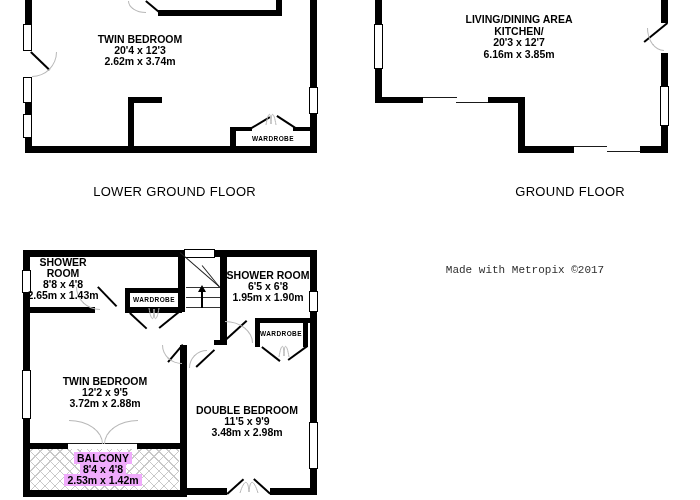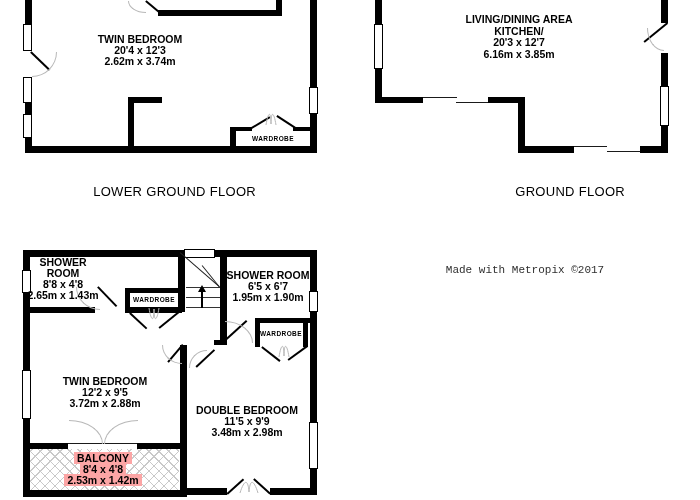--- a/index.html
+++ b/index.html
@@ -20,21 +20,21 @@
   .floor-label{position:absolute;text-align:right;font-weight:normal;font-size:13px;letter-spacing:.3px;}
   .wr-label{position:absolute;text-align:center;font-weight:bold;font-size:6.5px;letter-spacing:.4px;}
   .credit{position:absolute;text-align:center;font-size:11px;color:#2e2e2e;font-family:Liberation Mono, monospace;}
   .sline{position:absolute;display:block;height:1px;background:#333;}
   .diag{position:absolute;display:block;height:1.2px;background:#222;transform-origin:left center;}
   .arrow-shaft{position:absolute;width:1.6px;background:#000;}
   .arrow-head{position:absolute;width:0;height:0;border-left:4px solid transparent;border-right:4px solid transparent;border-bottom:7px solid #000;}
   .hatch{position:absolute;background:
       repeating-linear-gradient(45deg, rgba(0,0,0,0) 0 6px, #c9c9c9 6px 7px),
       repeating-linear-gradient(-45deg, rgba(0,0,0,0) 0 6px, #c9c9c9 6px 7px),#fff;}
-  .halo{background:#fca5a5;padding:0 3px;}
+  .halo{background:#f0abfc;padding:0 3px;}
   .sq{position:absolute;}
 </style>
 </head>
 <body>
 
 <div id="stage">
 
   <div>
     <i class="w" style="left:25px;top:0;width:7px;height:153px"></i>
     <i class="w" style="left:310px;top:0;width:7px;height:153px"></i>
@@ -178,21 +178,21 @@
     <div class="hatch" style="left:30px;top:449px;width:149px;height:41px"></div>
 
     <div class="room-label" style="left:3px;top:257px;width:120px">
       <div>SHOWER</div>
       <div>ROOM</div>
       <div>8'8 x 4'8</div>
       <div>2.65m x 1.43m</div>
     </div>
     <div class="room-label" style="left:208px;top:270px;width:120px">
       <div>SHOWER ROOM</div>
-      <div>6'5 x 6'7</div>
+      <div>6'5 x 6'8</div>
       <div>1.95m x 1.90m</div>
     </div>
     <div class="room-label" style="left:45px;top:376px;width:120px">
       <div>TWIN BEDROOM</div>
       <div>12'2 x 9'5</div>
       <div>3.72m x 2.88m</div>
     </div>
     <div class="room-label" style="left:187px;top:405px;width:120px">
       <div>DOUBLE BEDROOM</div>
       <div>11'5 x 9'9</div>

